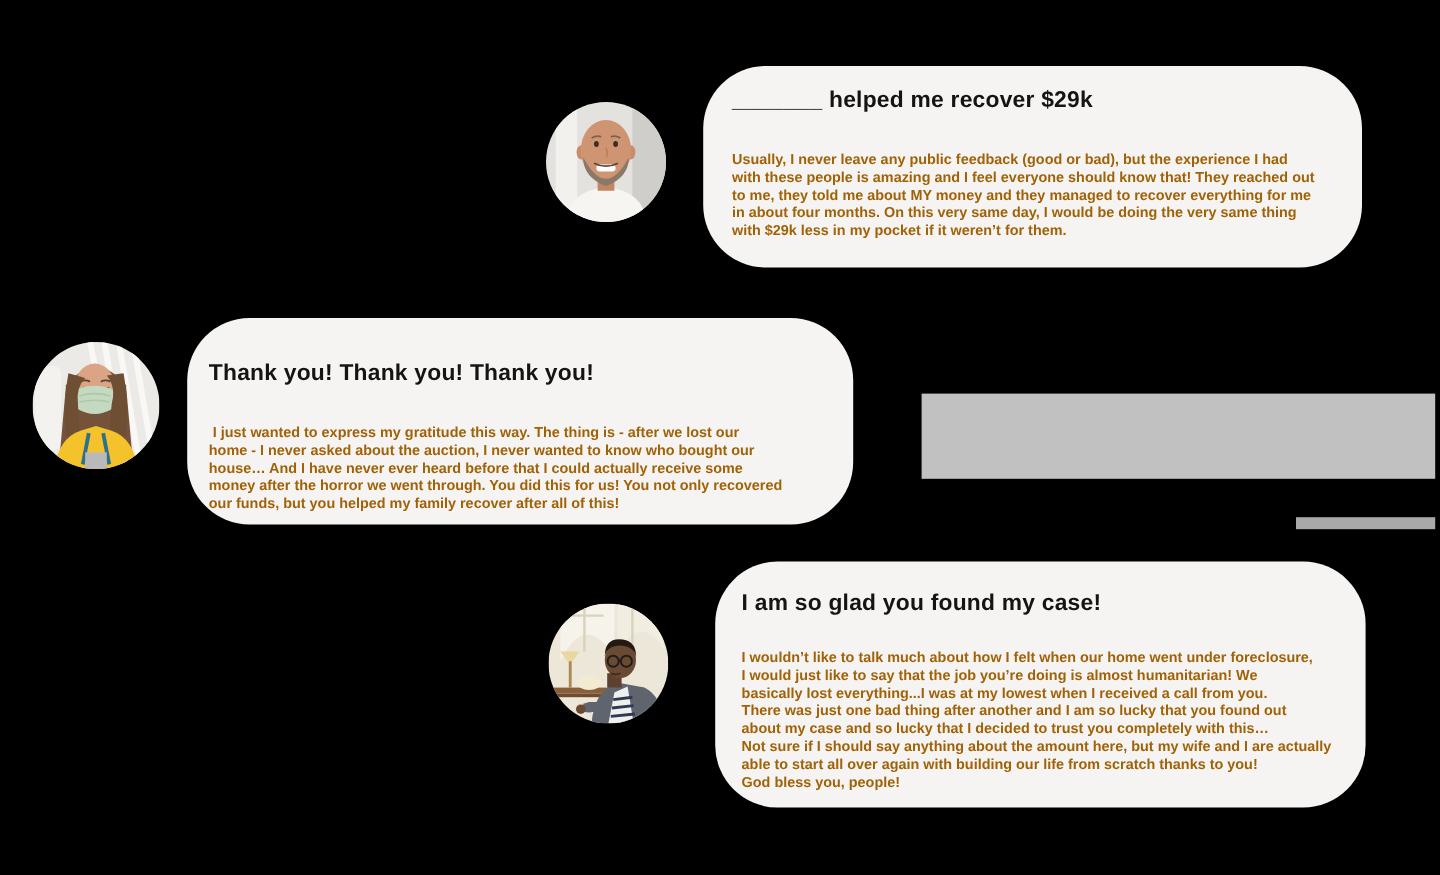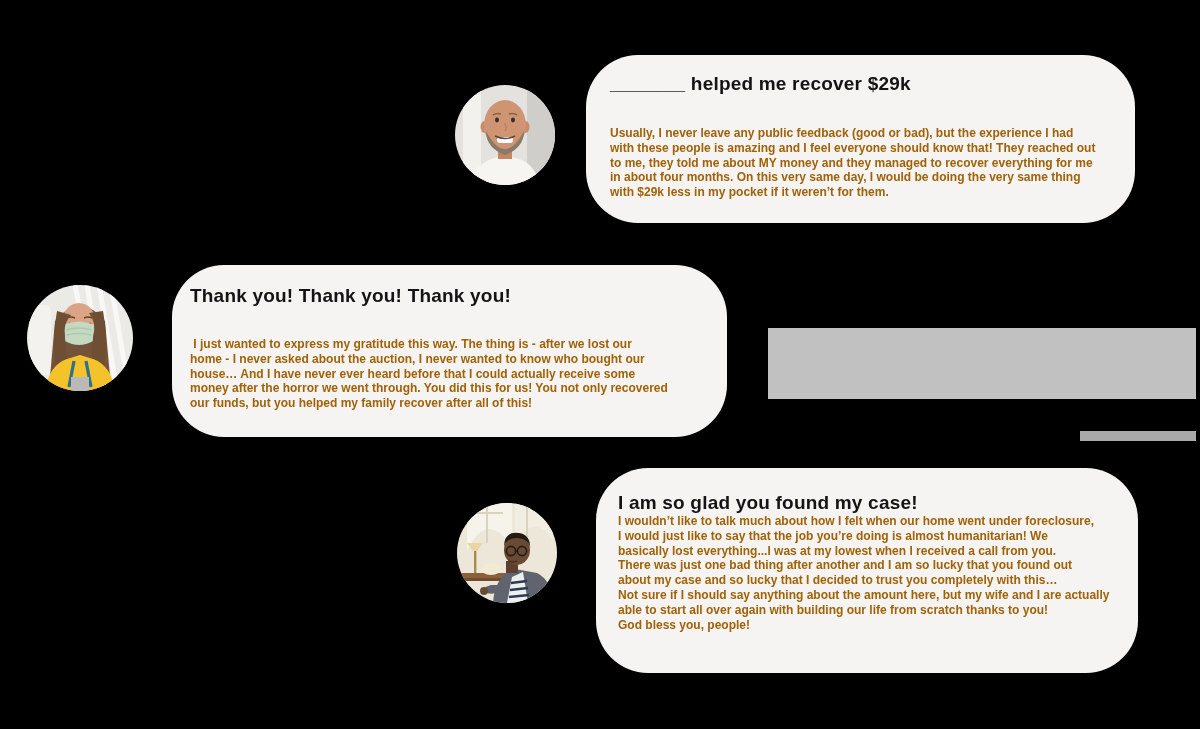--- a/index.html
+++ b/index.html
@@ -12,24 +12,24 @@
   }
   .bubble h2{
     margin:0;font-size:19px;font-weight:700;color:#141414;letter-spacing:.2px;
   }
   .bubble p{
     margin:0;font-size:12px;line-height:14.8px;font-weight:700;color:#a16207;
     white-space:pre-wrap;
   }
   .b1{left:586px;top:55px;width:549px;height:168px;padding:18px 12px 0 24px;}
   .b1 h2{margin-bottom:31px;}
-  .b2{left:172px;top:265px;width:555px;height:172px;padding:20px 12px 0 18px;}
+  .b2{left:156px;top:265px;width:555px;height:172px;padding:36px 12px 0 18px;}
   .b2 h2{margin-bottom:30px;}
   .b3{left:596px;top:468px;width:542px;height:205px;padding:24px 12px 0 22px;}
-  .b3 h2{}
+  .b3 h2{margin-bottom:27px;}
   .avatar{position:absolute;border-radius:50%;overflow:hidden;}
   .avatar svg{display:block;width:100%;height:100%;}
   .a1{left:455px;top:85px;width:100px;height:100px;}
   .a2{left:27px;top:285px;width:106px;height:106px;}
   .a3{left:457px;top:503px;width:100px;height:100px;}
   .ph-block{position:absolute;left:768px;top:328px;width:428px;height:71px;background:#c1c1c1;}
   .ph-bar{position:absolute;left:1080px;top:431px;width:116px;height:10px;background:#a9a9a9;}
 </style>
 </head>
 <body>

